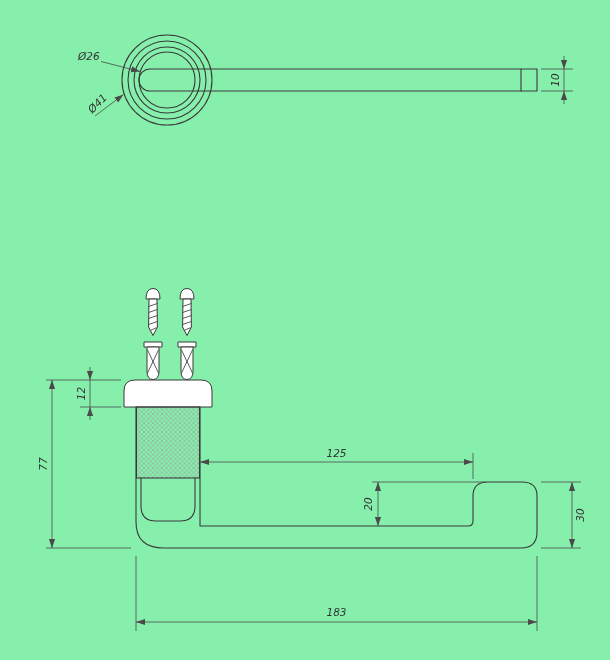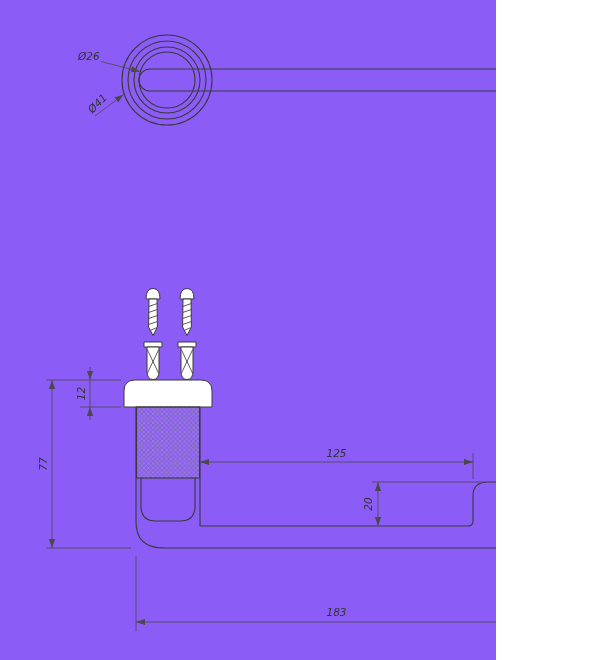--- a/index.html
+++ b/index.html
@@ -1,20 +1,20 @@
 <!DOCTYPE html>
 <html><head>
 <meta charset="utf-8">
 <style>
   html, body { margin: 0; padding: 0; background: #ffffff; }
   .canvas {
     position: relative;
-    width: 496px;
+    width: 610px;
     height: 660px;
-    background: #8b5cf6;
+    background: #86efac;
     font-family: "DejaVu Sans", sans-serif;
     overflow: hidden;
   }
   svg { display: block; }
   .obj {
     fill: none;
     stroke: #3a3a3a;
     stroke-width: 1.1;
     stroke-linejoin: round;
     stroke-linecap: round;

